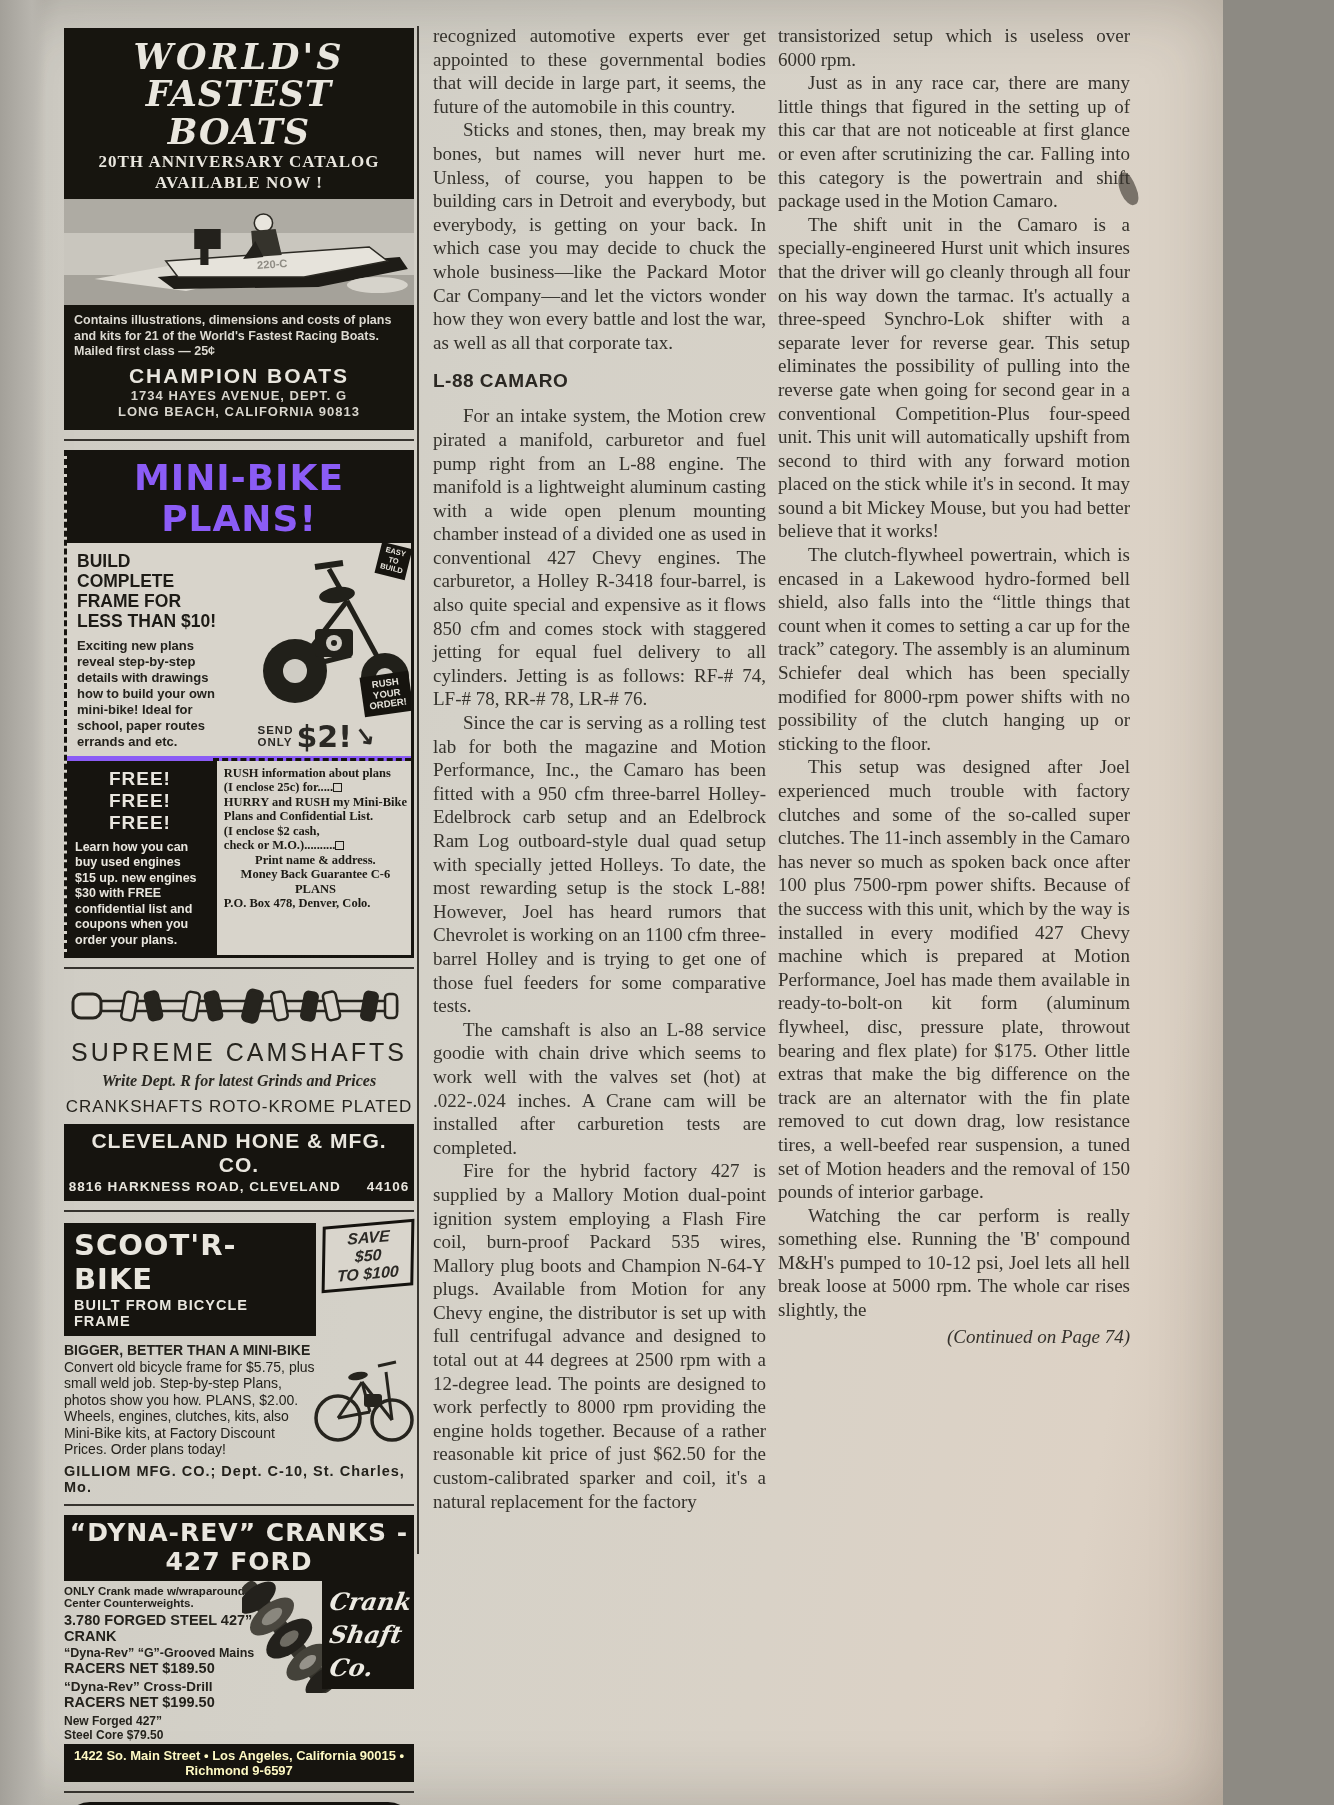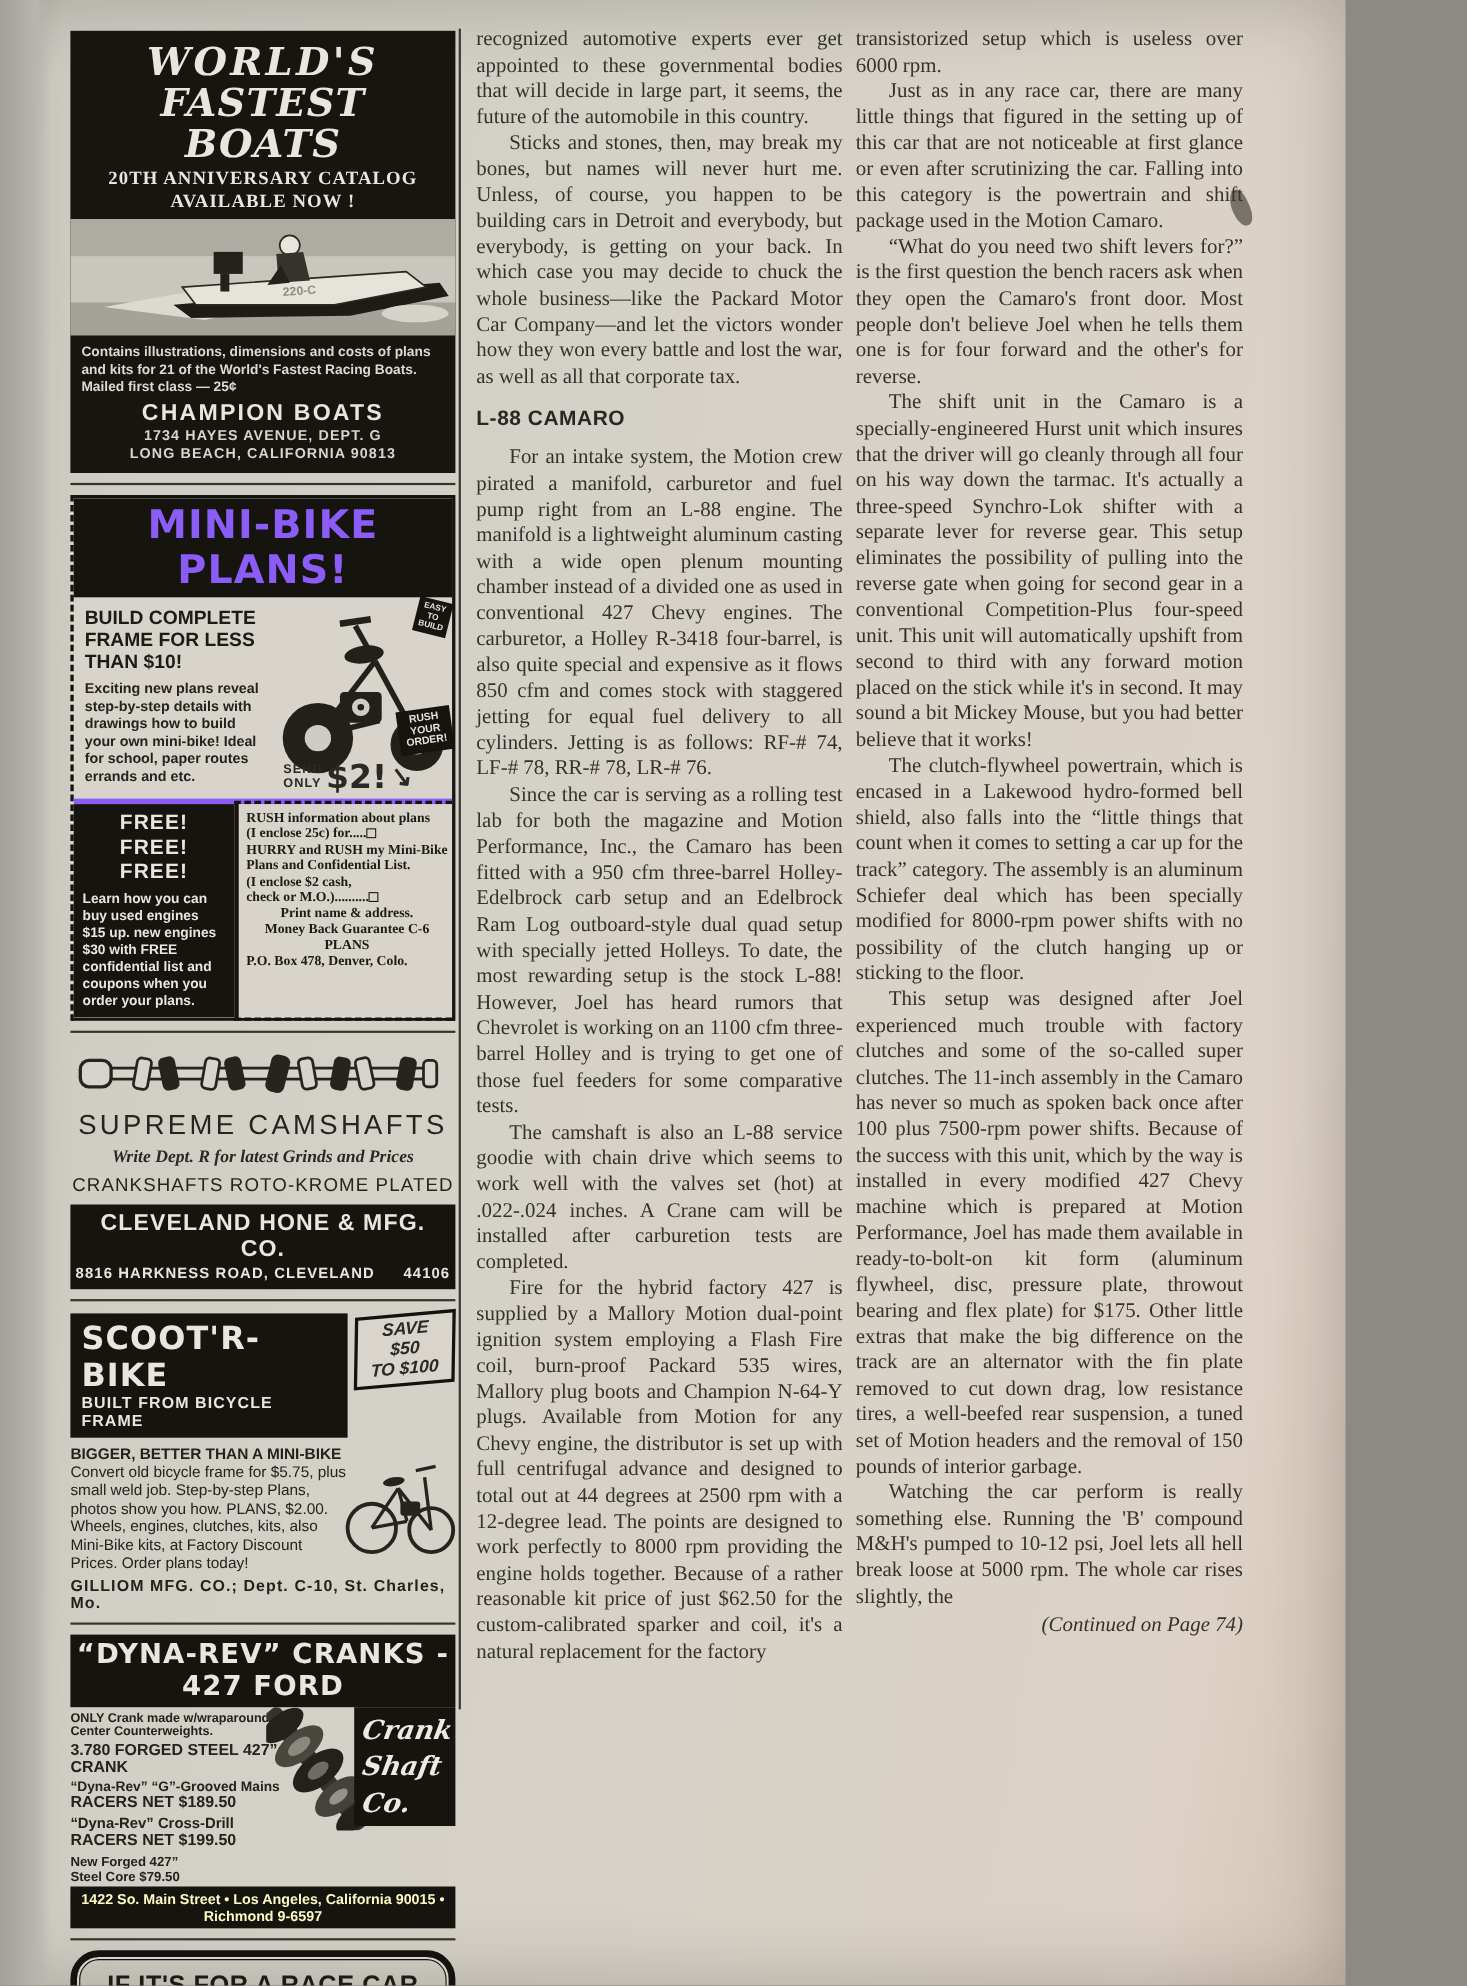--- a/index.html
+++ b/index.html
@@ -30,21 +30,21 @@
   .boats-photo { display:block; width:100%; height:106px; }
   .boats-bottom { padding:8px 10px 10px; }
   .boats-body { font-size:12.5px; font-weight:bold; line-height:15.5px; text-align:left; color:#dcd9d1; }
   .boats-co { font-size:21px; font-weight:bold; letter-spacing:2px; margin-top:4px; }
   .boats-addr { font-size:13px; font-weight:bold; line-height:16px; letter-spacing:1px; color:#d8d5cd; }
 
   
   .ad-minibike { border:3px solid #16140f; border-left:3px dashed #16140f; margin-top:4px; background:#d8d4cb; }
   .mb-header { background:#16140f; color:#8b5cf6; text-align:center; padding:4px 2px; }
   .mb-title { font-size:36px; font-weight:bold; letter-spacing:1px; font-family:"DejaVu Sans", sans-serif; }
-  .mb-body { display:flex; min-height:182px; }
+  .mb-body { display:flex; min-height:182px;gap:20px; }
   .mb-text { width:178px; padding:8px 4px 6px 10px; }
   .mb-headline { font-size:17.5px; line-height:20px; font-weight:bold; color:#1d1b16; }
   .mb-copy { font-size:13px; line-height:16px; font-weight:bold; margin-top:7px; color:#24221c; }
   .mb-art { flex:1; position:relative; }
   .mb-badge-easy { position:absolute; right:2px; top:2px; background:#16140f; color:#e6e3db;
     font-size:7.5px; font-weight:bold; text-align:center; line-height:8.5px; padding:3px 4px; transform:rotate(14deg); }
   .mb-badge-rush { position:absolute; right:0px; bottom:42px; background:#16140f; color:#e6e3db;
     font-size:9.5px; font-weight:bold; text-align:center; line-height:10.5px; padding:4px 6px; transform:rotate(-8deg); }
   .mb-send { position:absolute; right:36px; bottom:2px; display:flex; align-items:center; gap:3px; }
   .mb-send-small { font-size:11.5px; font-weight:bold; line-height:12px; letter-spacing:1px; }
@@ -356,20 +356,19 @@
     <div class="art-heading">L-88 CAMARO</div>
     <p class="ind">For an intake system, the Motion crew pirated a manifold, carburetor and fuel pump right from an L-88 engine. The manifold is a lightweight aluminum casting with a wide open plenum mounting chamber instead of a divided one as used in conventional 427 Chevy engines. The carburetor, a Holley R-3418 four-barrel, is also quite special and expensive as it flows 850 cfm and comes stock with staggered jetting for equal fuel delivery to all cylinders. Jetting is as follows: RF-# 74, LF-# 78, RR-# 78, LR-# 76.</p>
     <p class="ind">Since the car is serving as a rolling test lab for both the magazine and Motion Performance, Inc., the Camaro has been fitted with a 950 cfm three-barrel Holley-Edelbrock carb setup and an Edelbrock Ram Log outboard-style dual quad setup with specially jetted Holleys. To date, the most rewarding setup is the stock L-88! However, Joel has heard rumors that Chevrolet is working on an 1100 cfm three-barrel Holley and is trying to get one of those fuel feeders for some comparative tests.</p>
     <p class="ind">The camshaft is also an L-88 service goodie with chain drive which seems to work well with the valves set (hot) at .022-.024 inches. A Crane cam will be installed after carburetion tests are completed.</p>
     <p class="ind">Fire for the hybrid factory 427 is supplied by a Mallory Motion dual-point ignition system employing a Flash Fire coil, burn-proof Packard 535 wires, Mallory plug boots and Champion N-64-Y plugs. Available from Motion for any Chevy engine, the distributor is set up with full centrifugal advance and designed to total out at 44 degrees at 2500 rpm with a 12-degree lead. The points are designed to work perfectly to 8000 rpm providing the engine holds together. Because of a rather reasonable kit price of just $62.50 for the custom-calibrated sparker and coil, it's a natural replacement for the factory</p>
   </div>
 
   <div class="col-right art">
     <p>transistorized setup which is useless over 6000 rpm.</p>
     <p class="ind">Just as in any race car, there are many little things that figured in the setting up of this car that are not noticeable at first glance or even after scrutinizing the car. Falling into this category is the powertrain and shift package used in the Motion Camaro.</p>
-    <p class="ind">“What do you need two shift levers for?” is the first question the bench racers ask when they open the Camaro's front door. Most people don't believe Joel when he tells them one is for four forward and the other's for reverse.</p>
     <p class="ind">The shift unit in the Camaro is a specially-engineered Hurst unit which insures that the driver will go cleanly through all four on his way down the tarmac. It's actually a three-speed Synchro-Lok shifter with a separate lever for reverse gear. This setup eliminates the possibility of pulling into the reverse gate when going for second gear in a conventional Competition-Plus four-speed unit. This unit will automatically upshift from second to third with any forward motion placed on the stick while it's in second. It may sound a bit Mickey Mouse, but you had better believe that it works!</p>
     <p class="ind">The clutch-flywheel powertrain, which is encased in a Lakewood hydro-formed bell shield, also falls into the “little things that count when it comes to setting a car up for the track” category. The assembly is an aluminum Schiefer deal which has been specially modified for 8000-rpm power shifts with no possibility of the clutch hanging up or sticking to the floor.</p>
     <p class="ind">This setup was designed after Joel experienced much trouble with factory clutches and some of the so-called super clutches. The 11-inch assembly in the Camaro has never so much as spoken back once after 100 plus 7500-rpm power shifts. Because of the success with this unit, which by the way is installed in every modified 427 Chevy machine which is prepared at Motion Performance, Joel has made them available in ready-to-bolt-on kit form (aluminum flywheel, disc, pressure plate, throwout bearing and flex plate) for $175. Other little extras that make the big difference on the track are an alternator with the fin plate removed to cut down drag, low resistance tires, a well-beefed rear suspension, a tuned set of Motion headers and the removal of 150 pounds of interior garbage.</p>
     <p class="ind">Watching the car perform is really something else. Running the 'B' compound M&amp;H's pumped to 10-12 psi, Joel lets all hell break loose at 5000 rpm. The whole car rises slightly, the</p>
     <div class="continued">(Continued on Page 74)</div>
   </div>
 </div>
 
 </body></html>

